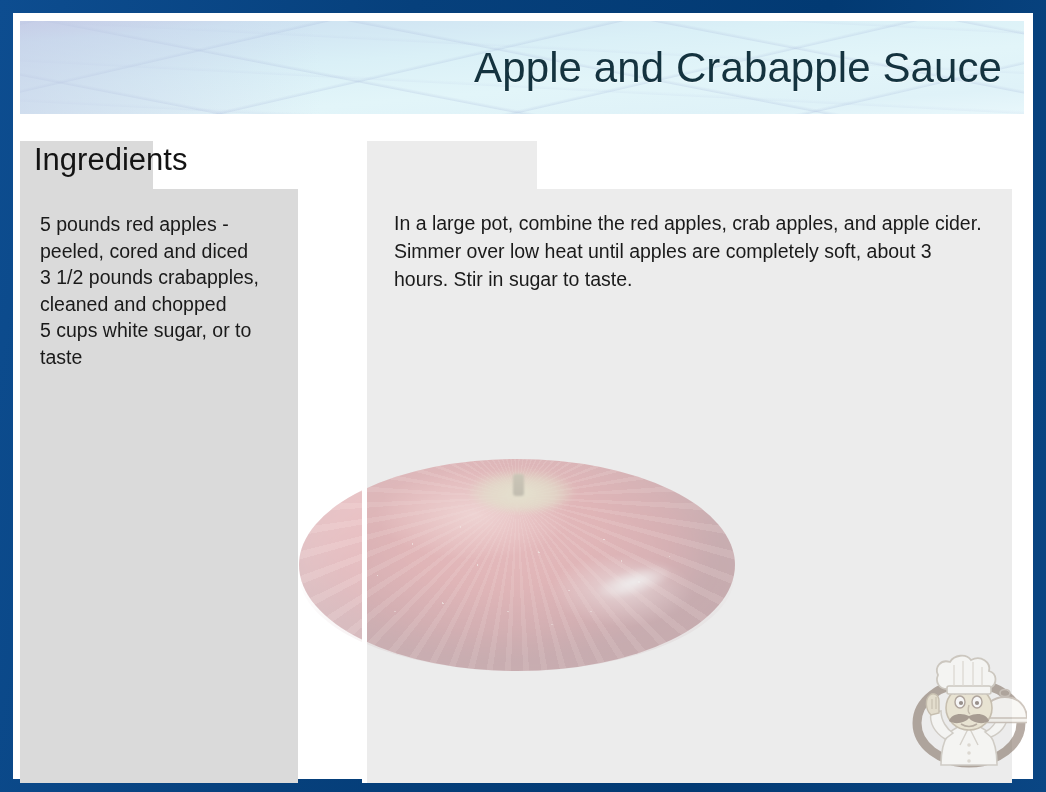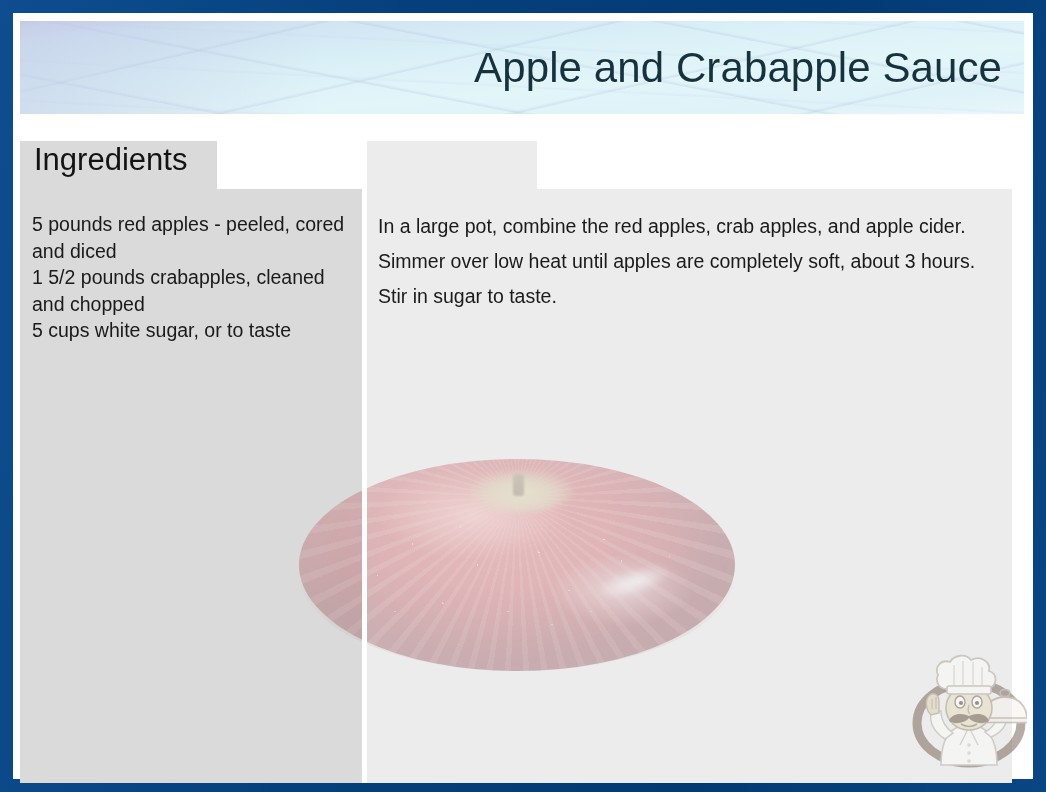--- a/index.html
+++ b/index.html
@@ -105,21 +105,21 @@
   }
 
   
   .panel {
     position: absolute;
     box-sizing: border-box;
   }
   .panel-ingredients {
     left: 7px;
     top: 128px;
-    width: 342px;
+    width: 278px;
     height: 642px;
     background: #dadada;
   }
   .panel-directions {
     left: 354px;
     top: 128px;
     width: 645px;
     height: 642px;
     background: #ececec;
   }
@@ -150,25 +150,26 @@
   }
   .panel-directions .panel-title { left: 11px; top: 3px; }
 
   .panel-body {
     position: relative;
     font-size: 19.5px;
     line-height: 26.5px;
     color: #1a1a1a;
   }
   .panel-ingredients .panel-body {
-    padding: 22px 6px 0 12px;
+    padding: 22px 6px 0 20px;
   }
   .panel-directions .panel-body {
     padding: 20px 22px 0 11px;
-    line-height: 35px;
+    line-height: 28px;
+    margin-left: 16px;
   }
   .ing-line { white-space: pre-wrap; }
 
   
   .apple-wrap {
     position: absolute;
     left: 270px;
     top: 430px;
     width: 468px;
     height: 245px;
@@ -296,21 +297,21 @@
       <div class="slide-title">Apple and Crabapple Sauce</div>
     </div>
 
     <div class="panel panel-ingredients">
       <div class="panel-head">
         <div class="cut"></div>
         <div class="panel-title">Ingredients</div>
       </div>
       <div class="panel-body">
         <div class="ing-line">5 pounds red apples - peeled, cored and diced</div>
-        <div class="ing-line">1 5/2 pounds crabapples, cleaned and chopped</div>
+        <div class="ing-line">3 1/2 pounds crabapples, cleaned and chopped</div>
         <div class="ing-line">5 cups white sugar, or to taste</div>
       </div>
     </div>
 
     <div class="panel panel-directions">
       <div class="panel-head">
         <div class="cut"></div>
       </div>
       <div class="panel-body">In a large pot, combine the red apples, crab apples, and apple cider. Simmer over low heat until apples are completely soft, about 3 hours. Stir in sugar to taste.</div>
     </div>

